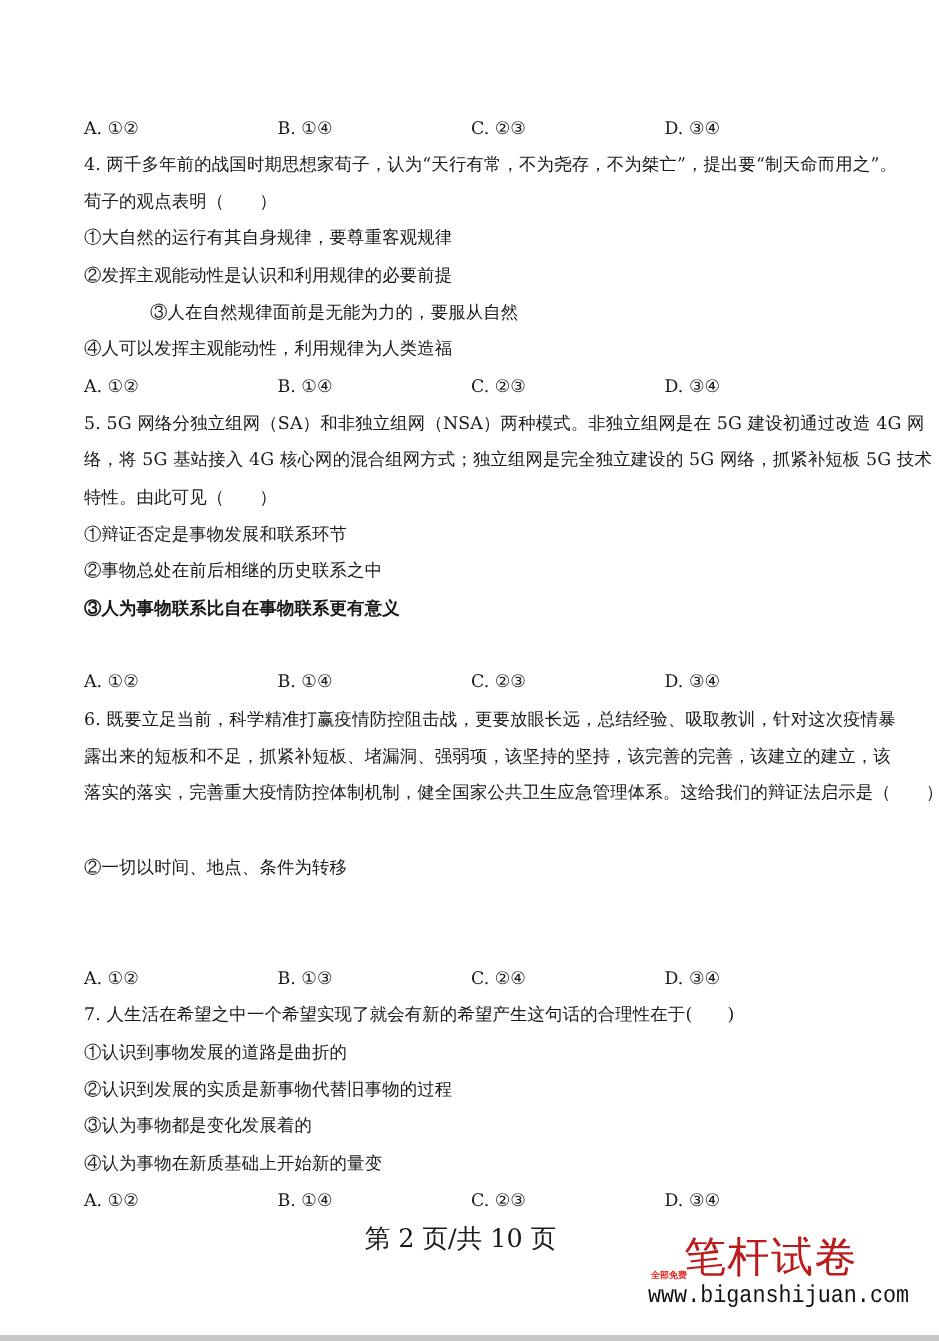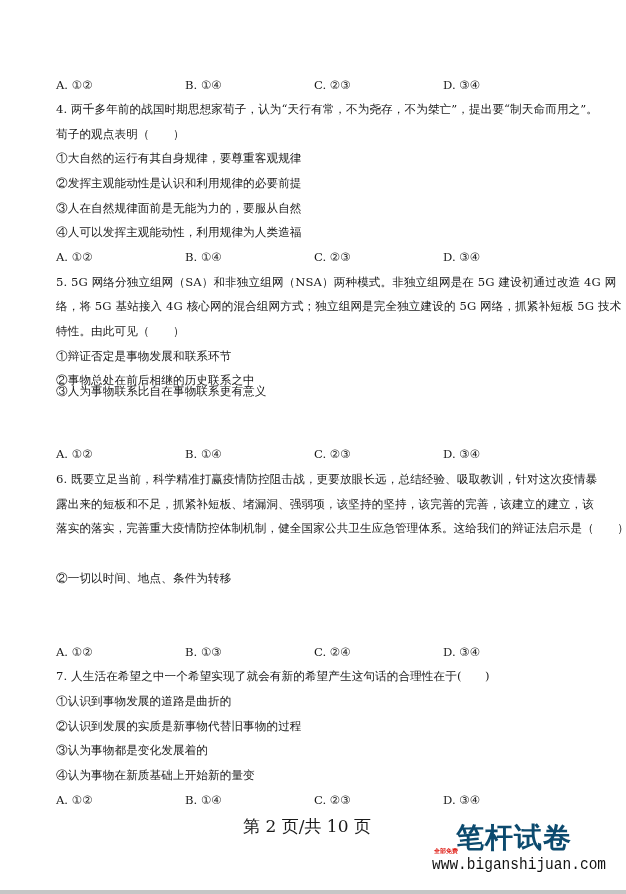--- a/index.html
+++ b/index.html
@@ -69,23 +69,23 @@
       width: 170px;
       height: 56px;
     }
     .wm-title {
       position: absolute;
       left: 24px;
       top: 0;
       font-family: "DejaVu Sans", "Liberation Sans", sans-serif;
       font-size: 28px;
       line-height: 32px;
-      color: #0c4a6e;
+      color: #b91c1c;
       letter-spacing: 1px;
-      font-weight: bold;
+      font-weight: normal;
     }
     .wm-free {
       position: absolute;
       left: 2px;
       top: 25px;
       font-family: "DejaVu Sans", "Liberation Sans", sans-serif;
       font-size: 6px;
       line-height: 7px;
       color: #e0261f;
       font-weight: bold;
@@ -119,35 +119,35 @@
     <span class="opt a">A. ①②</span>
     <span class="opt b">B. ①④</span>
     <span class="opt c">C. ②③</span>
     <span class="opt d">D. ③④</span>
   </div>
 
   <div class="line" style="top:102px;">4. 两千多年前的战国时期思想家荀子，认为“天行有常，不为尧存，不为桀亡”，提出要“制天命而用之”。</div>
   <div class="line" style="top:127px;">荀子的观点表明（　　）</div>
   <div class="line" style="top:151px;">①大自然的运行有其自身规律，要尊重客观规律</div>
   <div class="line" style="top:176px;">②发挥主观能动性是认识和利用规律的必要前提</div>
-  <div class="line" style="top:201px;">③人在自然规律面前是无能为力的，要服从自然</div>
+  <div class="line" style="top:201px;margin-left:44px;">③人在自然规律面前是无能为力的，要服从自然</div>
   <div class="line" style="top:225px;text-align:center;">④人可以发挥主观能动性，利用规律为人类造福</div>
   <div class="opt-row" style="top:250px;">
     <span class="opt a">A. ①②</span>
     <span class="opt b">B. ①④</span>
     <span class="opt c">C. ②③</span>
     <span class="opt d">D. ③④</span>
   </div>
 
   <div class="line" style="top:275px;">5. 5G 网络分独立组网（SA）和非独立组网（NSA）两种模式。非独立组网是在 5G 建设初通过改造 4G 网</div>
   <div class="line" style="top:299px;">络，将 5G 基站接入 4G 核心网的混合组网方式；独立组网是完全独立建设的 5G 网络，抓紧补短板 5G 技术</div>
   <div class="line" style="top:324px;">特性。由此可见（　　）</div>
   <div class="line" style="top:349px;">①辩证否定是事物发展和联系环节</div>
   <div class="line" style="top:373px;">②事物总处在前后相继的历史联系之中</div>
-  <div class="line" style="top:384px;">③人为事物联系比自在事物联系更有意义</div>
+  <div class="line" style="top:398px;font-weight:bold;">③人为事物联系比自在事物联系更有意义</div>
   <div class="opt-row" style="top:447px;">
     <span class="opt a">A. ①②</span>
     <span class="opt b">B. ①④</span>
     <span class="opt c">C. ②③</span>
     <span class="opt d">D. ③④</span>
   </div>
 
   <div class="line" style="top:472px;">6. 既要立足当前，科学精准打赢疫情防控阻击战，更要放眼长远，总结经验、吸取教训，针对这次疫情暴</div>
   <div class="line" style="top:497px;">露出来的短板和不足，抓紧补短板、堵漏洞、强弱项，该坚持的坚持，该完善的完善，该建立的建立，该</div>
   <div class="line" style="top:521px;">落实的落实，完善重大疫情防控体制机制，健全国家公共卫生应急管理体系。这给我们的辩证法启示是（　　）</div>

